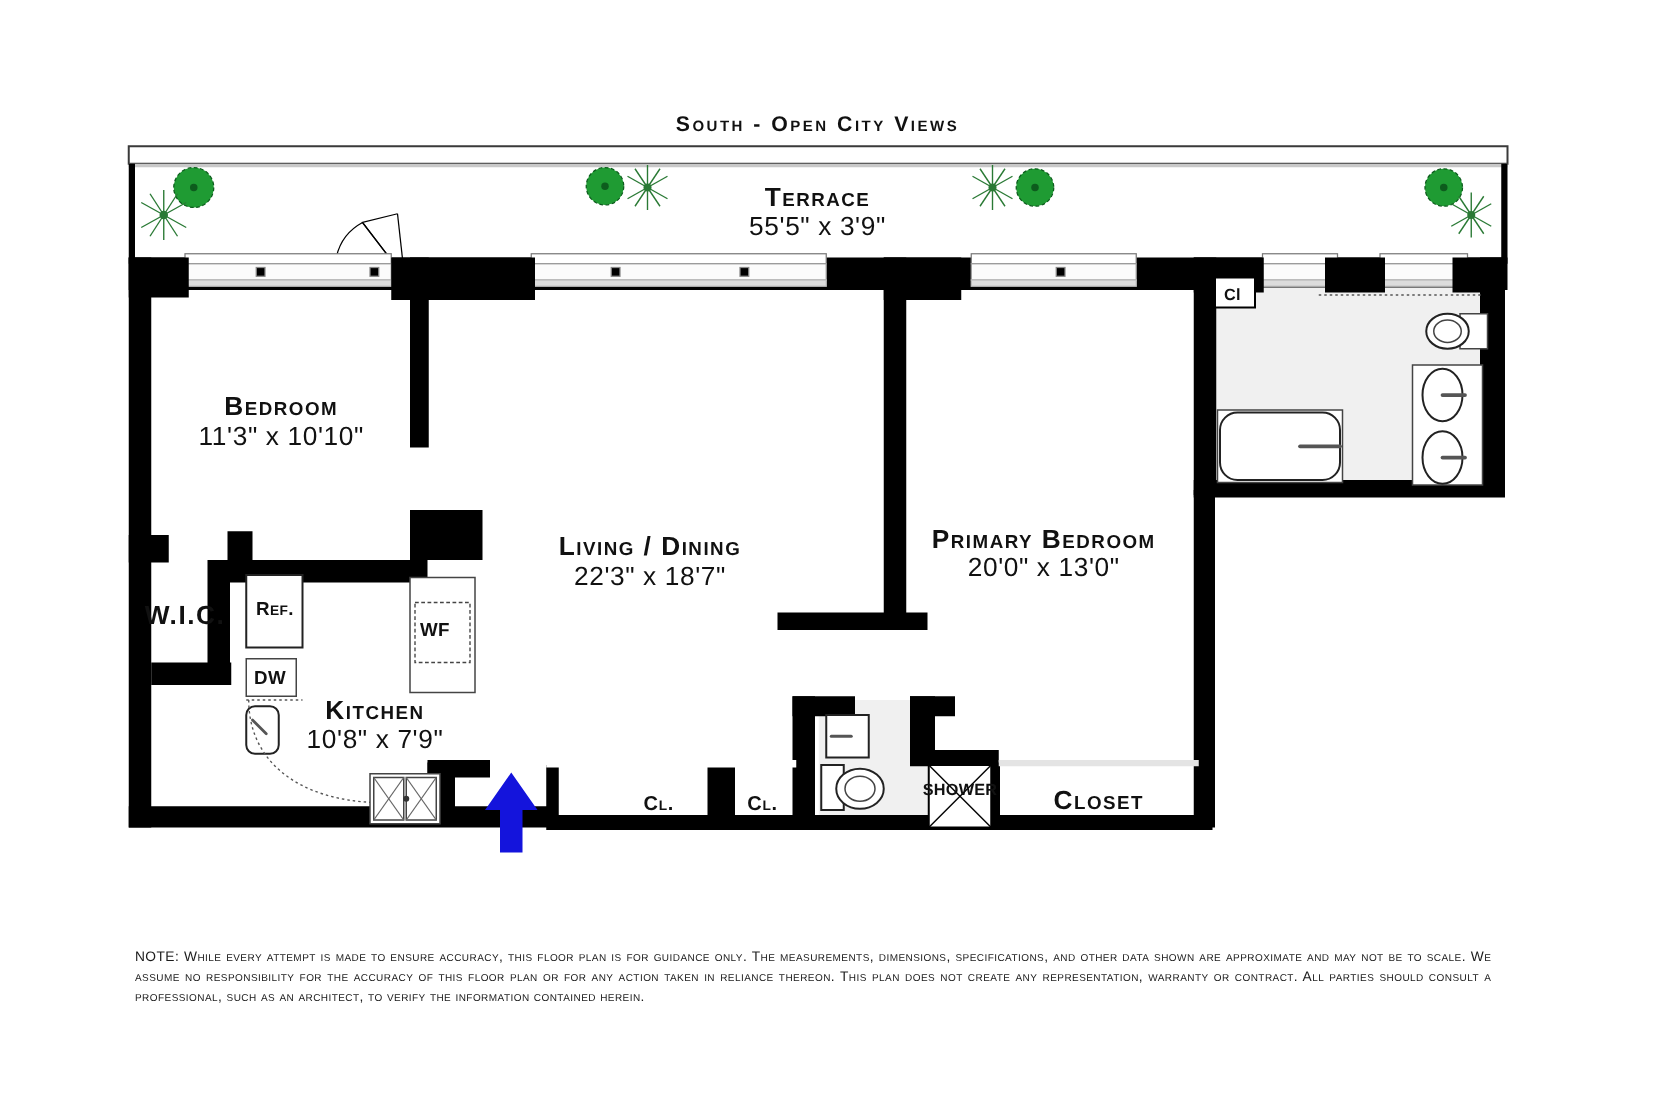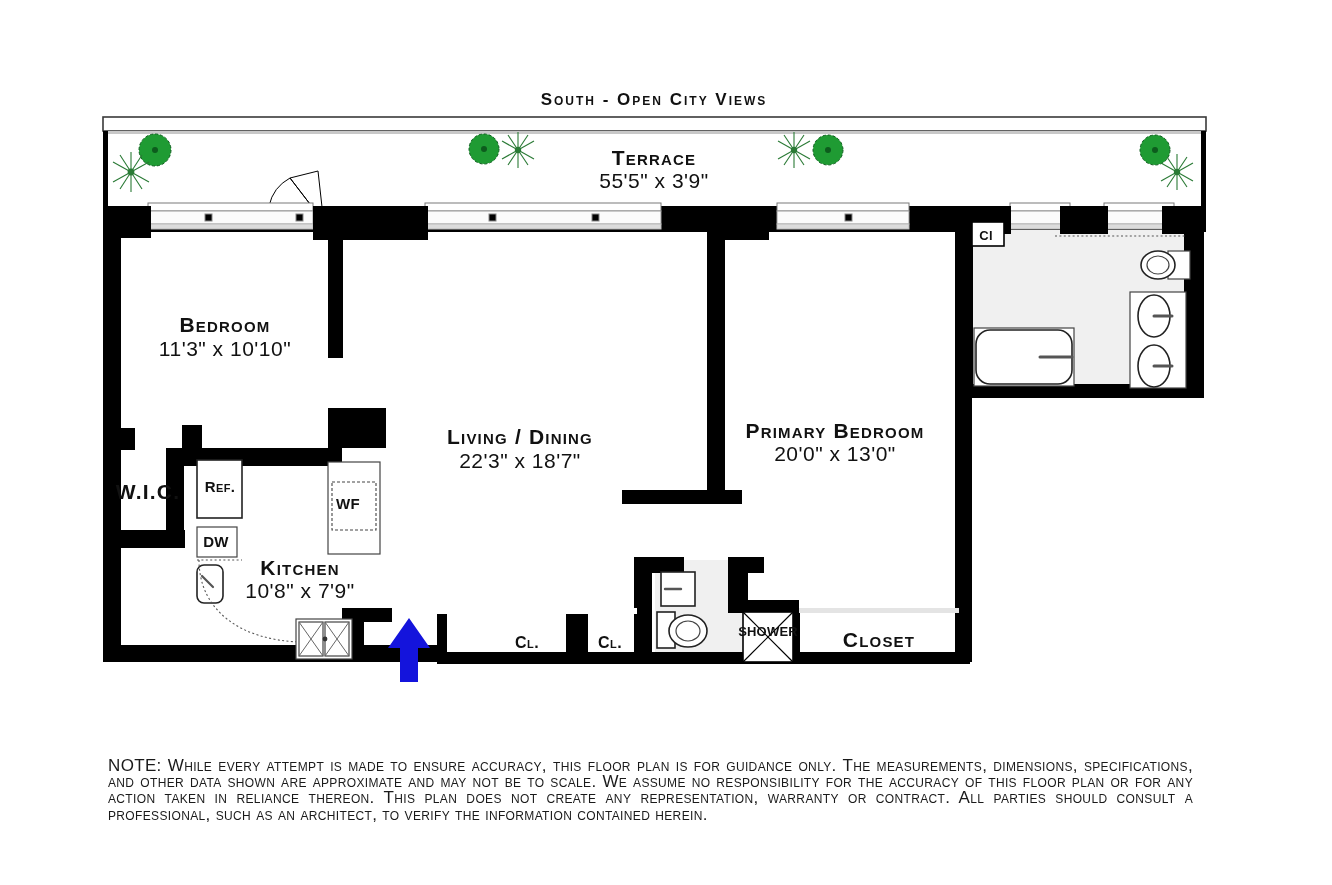--- a/index.html
+++ b/index.html
@@ -73,21 +73,21 @@
   .fixture { fill: #ffffff; stroke: #222222; stroke-width: 1.6; }
   .fixture-thin { fill: #ffffff; stroke: #444444; stroke-width: 1.2; }
   .dotted { fill: none; stroke: #555555; stroke-width: 1.1; stroke-dasharray: 2 2.4; }
   .windowline { fill: #ffffff; stroke: #888888; stroke-width: 1; }
   .disclaimer {
     position: absolute;
     left: 108px;
     top: 758px;
     width: 1085px;
     font-family: "Liberation Sans", sans-serif;
-    font-size: 17px;
+    font-size: 11px;
     font-variant: small-caps;
     letter-spacing: 0.35px;
     line-height: 16.2px;
     color: #1a1a1a;
     text-align: justify;
     text-align-last: left;
   }
   .disclaimer .lead { font-variant: normal; font-weight: normal; }
 </style>
 </head>

